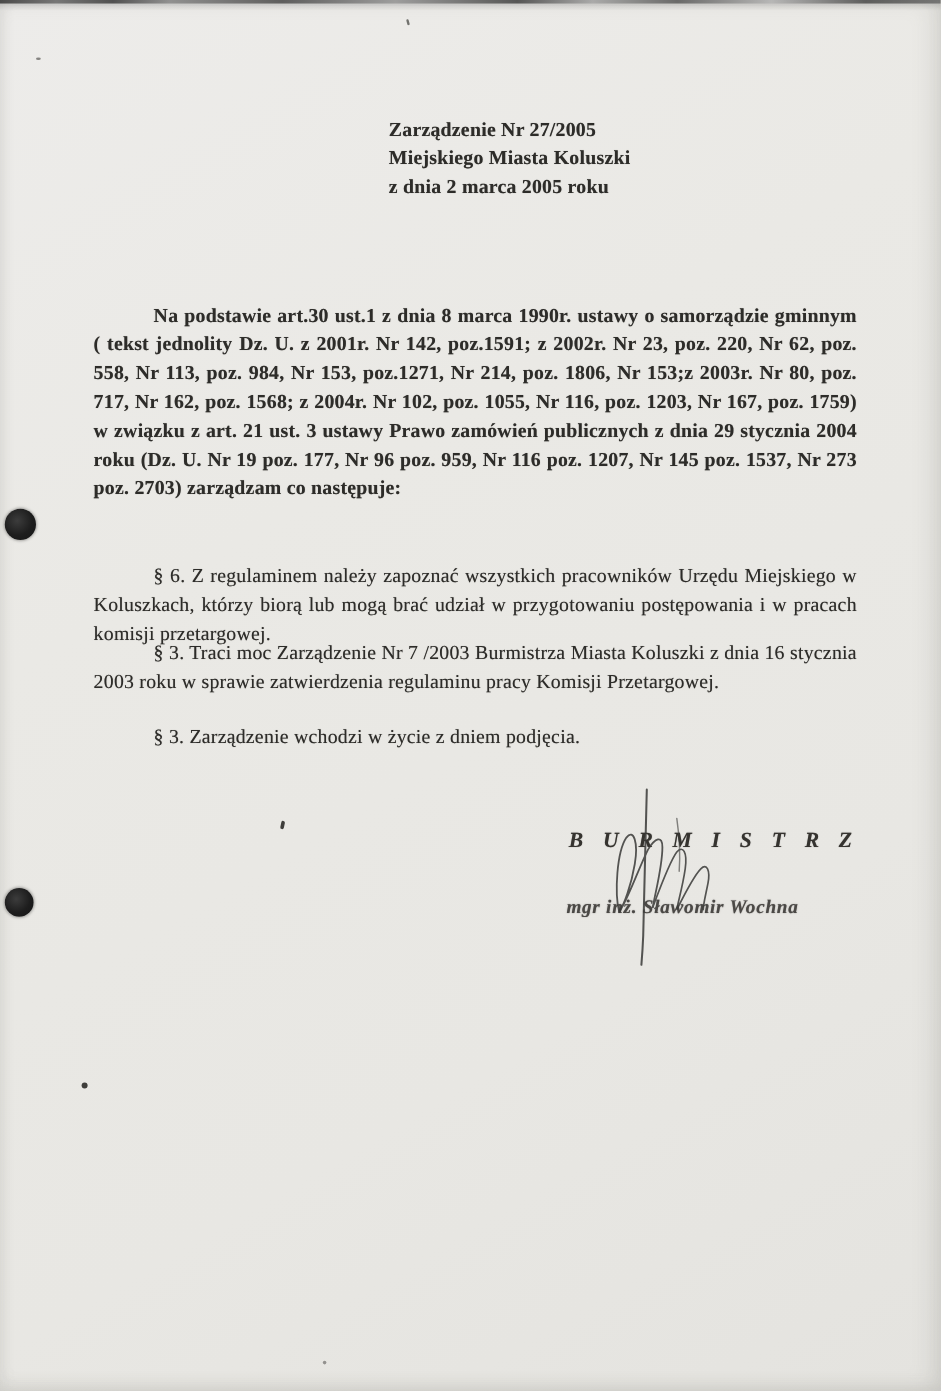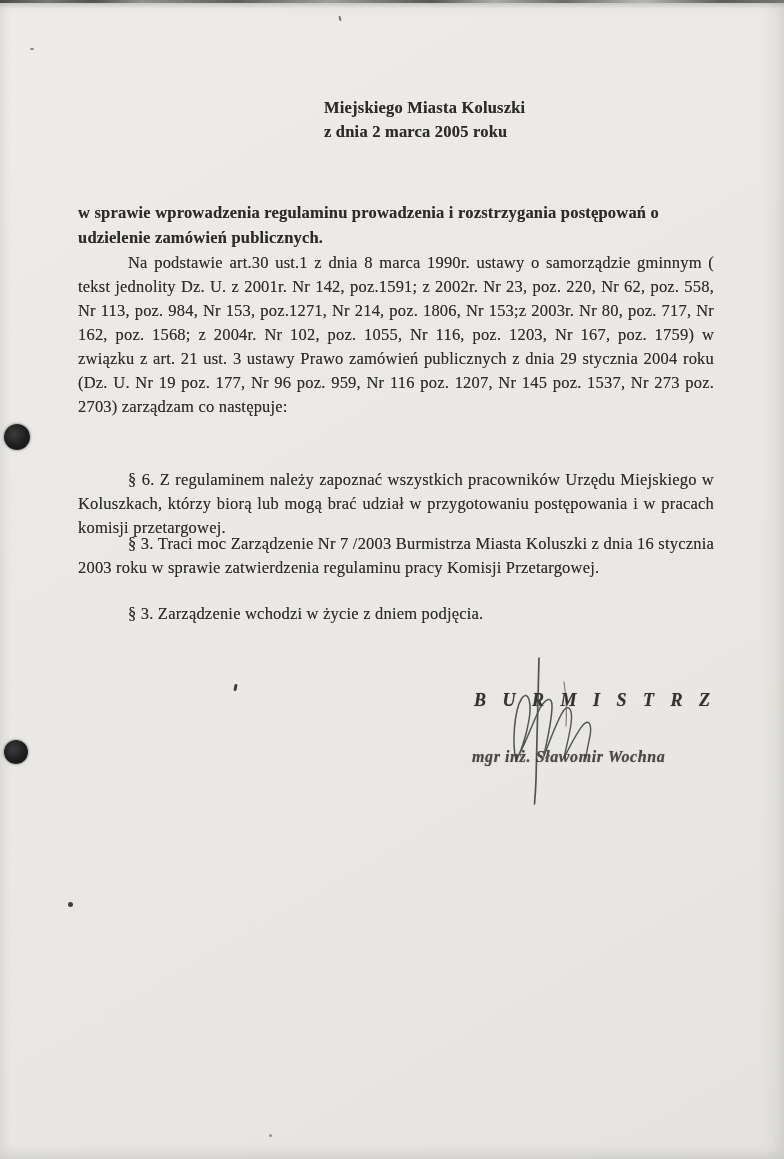--- a/index.html
+++ b/index.html
@@ -29,21 +29,21 @@
   }
   .hole {
     position: absolute; border-radius: 50%;
     background: radial-gradient(circle at 40% 38%, #3c3c3c 0%, #1d1d1d 55%, #151515 100%);
     box-shadow: 0 0 2px 1px rgba(60,60,58,.35);
   }
   .hole-top { left: 4px; top: 424px; width: 26px; height: 26px; }
   .hole-bottom { left: 4px; top: 740px; width: 24px; height: 24px; }
 
   .txt { position: absolute; letter-spacing: .2px;
-         text-shadow: 0 0 .6px rgba(55,53,50,.55); }
+         text-shadow: 0 0 .6px rgba(55,53,50,.55); font-weight: bold; }
 
   .doc-header {
     left: 324px; top: 96px; width: 260px;
     font-weight: bold; font-size: 16.5px; line-height: 24px;
   }
   .doc-subject {
     left: 78px; top: 200px; width: 612px;
     font-weight: bold; font-size: 16.5px; line-height: 25px;
   }
   .preamble {
@@ -86,25 +86,25 @@
 <body>
 
 <div class="page">
 
   <div class="scan-top-edge"></div>
 
   <div class="hole hole-top"></div>
   <div class="hole hole-bottom"></div>
 
   <div class="txt doc-header">
+    <div>Zarządzenie Nr 27/2005</div>
     <div>Miejskiego Miasta Koluszki</div>
     <div>z dnia 2 marca 2005 roku</div>
   </div>
 
-  <div class="txt doc-subject">w sprawie wprowadzenia regulaminu prowadzenia i rozstrzygania postępowań o udzielenie zamówień publicznych.</div>
 
   <p class="txt preamble">Na podstawie art.30 ust.1 z dnia 8 marca 1990r. ustawy o samorządzie gminnym ( tekst jednolity Dz. U. z 2001r. Nr 142, poz.1591; z 2002r. Nr 23, poz. 220, Nr 62, poz. 558, Nr 113, poz. 984, Nr 153, poz.1271, Nr 214, poz. 1806, Nr 153;z 2003r. Nr 80, poz. 717, Nr 162, poz. 1568; z 2004r. Nr 102, poz. 1055, Nr 116, poz. 1203, Nr 167, poz. 1759) w związku z art. 21 ust. 3 ustawy Prawo zamówień publicznych z dnia 29 stycznia 2004 roku (Dz. U. Nr 19 poz. 177, Nr 96 poz. 959, Nr 116 poz. 1207, Nr 145 poz. 1537, Nr 273 poz. 2703) zarządzam co następuje:</p>
 
   <p class="section sec-2">§ 6. Z regulaminem należy zapoznać wszystkich pracowników Urzędu Miejskiego w Koluszkach, którzy biorą lub mogą brać udział w przygotowaniu postępowania i w pracach komisji przetargowej.</p>
   <p class="section sec-3">§ 3. Traci moc Zarządzenie Nr 7 /2003 Burmistrza Miasta Koluszki z dnia 16 stycznia 2003 roku w sprawie zatwierdzenia regulaminu pracy Komisji Przetargowej.</p>
   <p class="section sec-4">§ 3. Zarządzenie wchodzi w życie z dniem podjęcia.</p>
 
   <div class="speck speck-a"></div>
   <div class="speck speck-b"></div>
   <div class="speck speck-c"></div>

